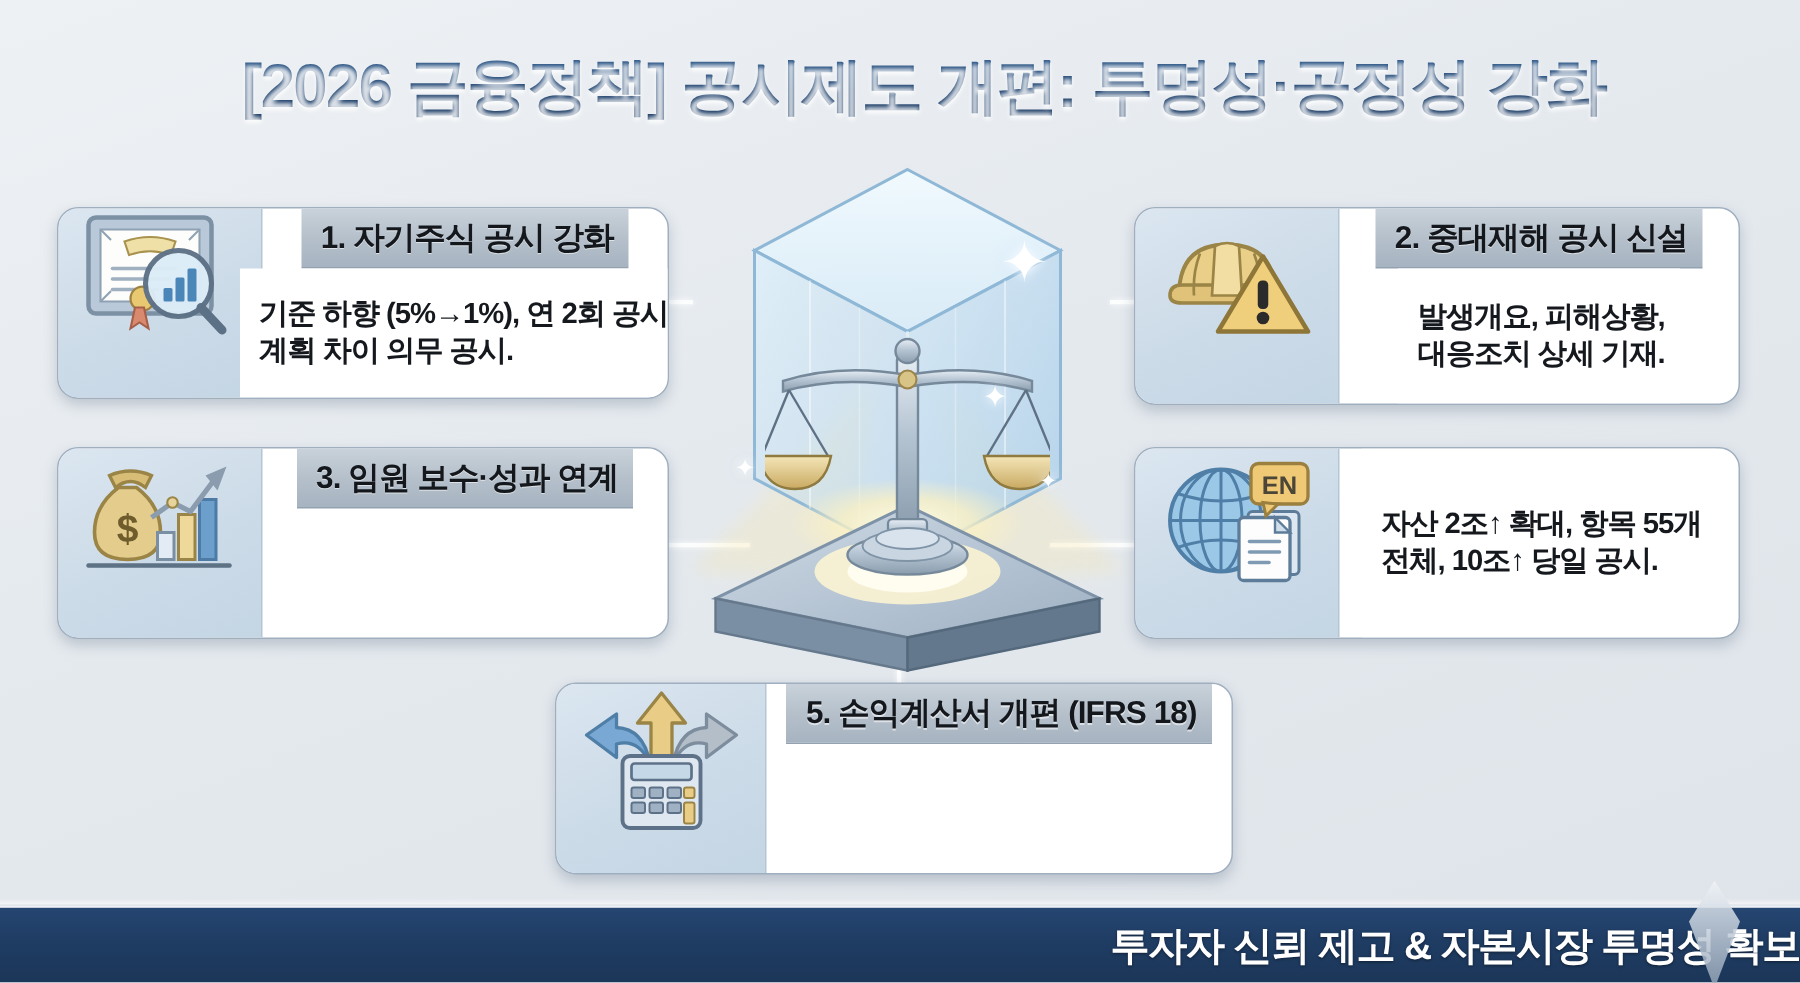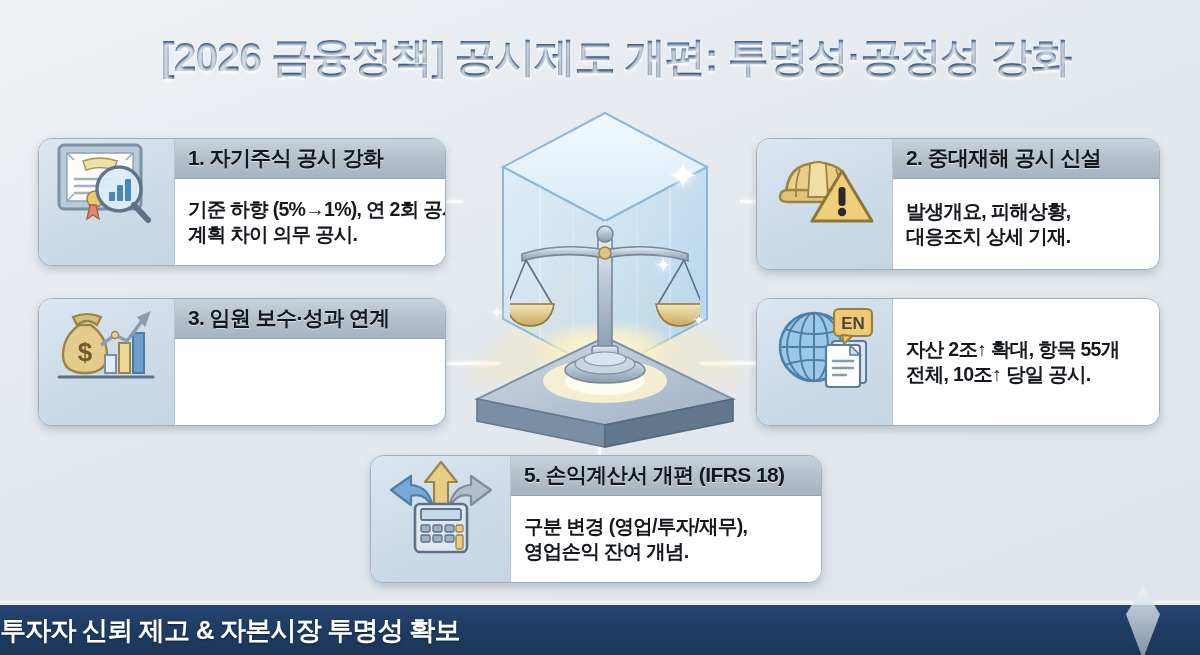--- a/index.html
+++ b/index.html
@@ -102,20 +102,21 @@
     justify-content: center;
     background: linear-gradient(155deg, #dbe6f0 0%, #ccdbe8 55%, #c4d5e4 100%);
     border-right: 1px solid #b6c5d3;
   }
   .card-icon svg { display: block; }
   .card-body {
     flex: 1 1 auto;
     display: flex;
     flex-direction: column;
     min-width: 0;
+    align-items: center;
   }
   .card-head {
     background: linear-gradient(180deg, #c9d2da 0%, #b5c0cb 50%, #a6b3c0 100%);
     border-bottom: 1px solid #93a2b1;
     color: #14181d;
     font-weight: bold;
     font-size: 21px;
     letter-spacing: -0.6px;
     padding: 5px 10px 6px 13px;
     white-space: nowrap;
@@ -150,21 +151,21 @@
 
   
   #bottom-banner {
     position: absolute;
     left: 0; bottom: 0;
     width: 1200px; height: 52px;
     background: linear-gradient(180deg, #254672 0%, #1f3c63 45%, #1b3658 100%);
     border-top: 2px solid #9fb0c4;
     display: flex;
     align-items: center;
-    justify-content: flex-start;
+    justify-content: flex-end;
     overflow: visible;
   }
   #banner-text {
     color: #ffffff;
     font-size: 26px;
     font-weight: bold;
     letter-spacing: -0.8px;
     text-shadow: 0 1px 2px rgba(0,0,0,0.45);
     white-space: nowrap;
   }
@@ -424,24 +425,20 @@
         <rect x="36" y="79" width="9" height="7" rx="1.5"></rect>
         <rect x="48" y="79" width="9" height="7" rx="1.5"></rect>
         <rect x="60" y="79" width="9" height="7" rx="1.5"></rect>
       </g>
       <rect x="71" y="69" width="7" height="7" rx="1.5" fill="#e9cd86" stroke="#9a8446" stroke-width="1.3"></rect>
       <rect x="71" y="79" width="7" height="14" rx="1.5" fill="#e9cd86" stroke="#9a8446" stroke-width="1.3"></rect>
     </svg>
   </div>
   <div class="card-body">
     <div class="card-head">5. 손익계산서 개편 (IFRS 18)</div>
-    <div class="card-text">
-      <span>구분 변경 (영업/투자/재무),</span>
-      <span>영업손익 잔여 개념.</span>
-    </div>
   </div>
 </div>
 
 <div id="bottom-banner">
   <div id="banner-top-sheen"></div>
   <div id="banner-text">투자자 신뢰 제고 &amp; 자본시장 투명성 확보</div>
   <div id="banner-diamond"></div>
 </div>
 
 </body></html>

